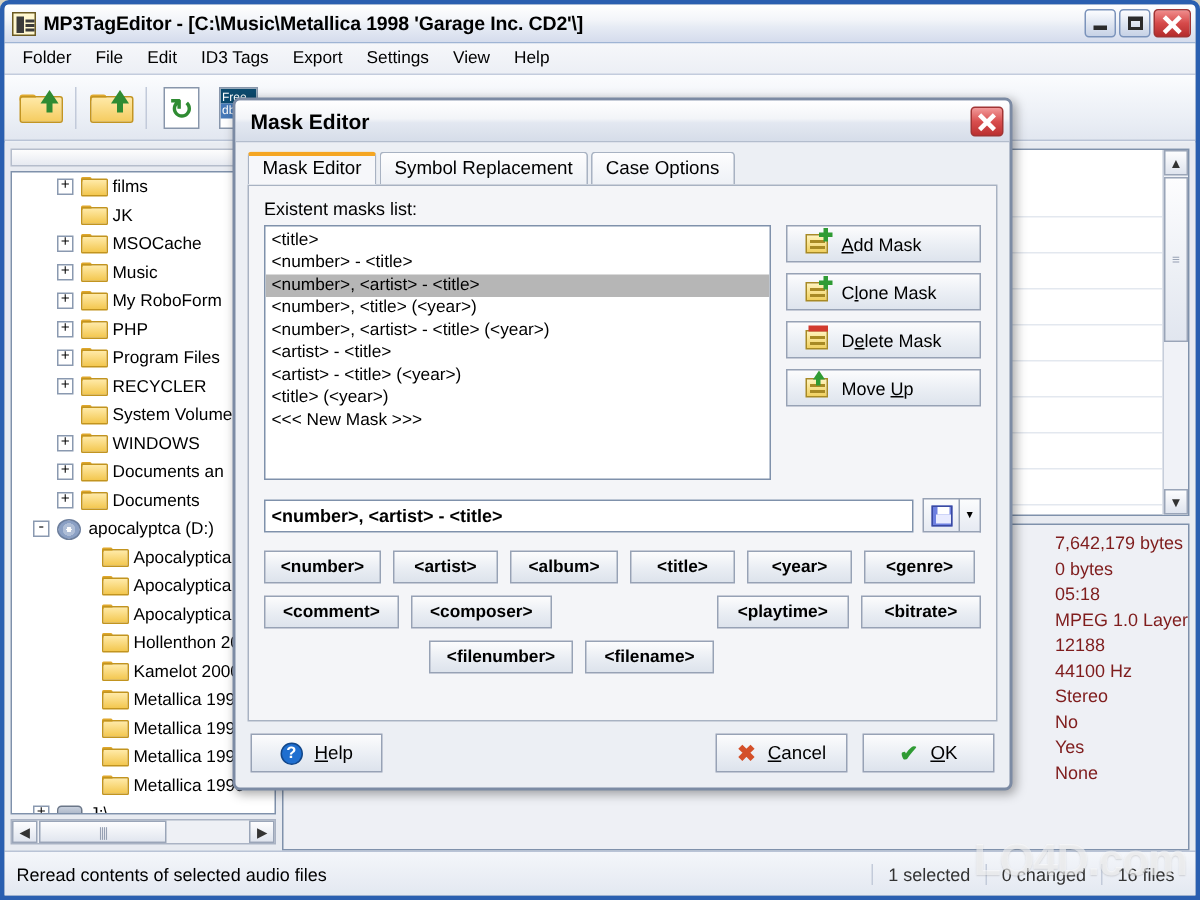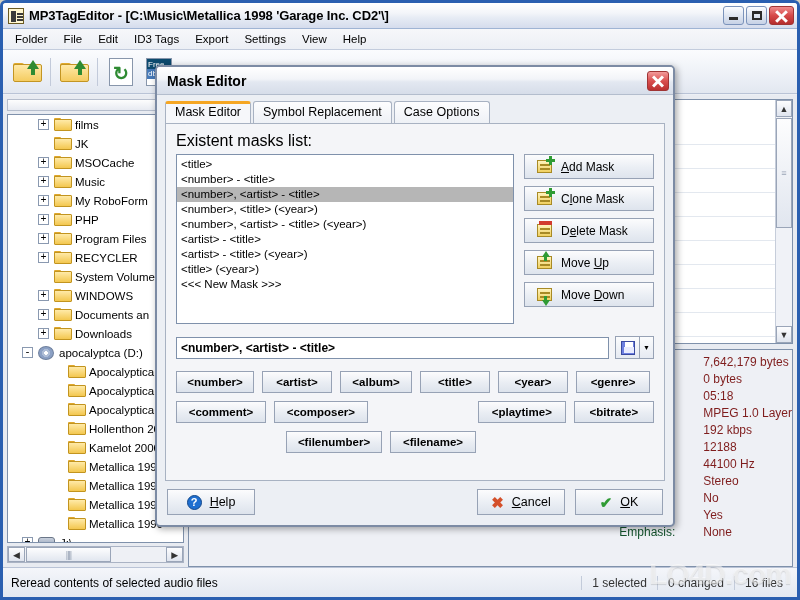--- a/index.html
+++ b/index.html
@@ -280,21 +280,21 @@
   }
   .tab.active {
     background:#f6f7fa; border-top:3px solid #f5a623;
     padding-top:1px; z-index:2;
   }
   .tab-body {
     margin:0 8px 8px 8px; flex:1;
     background:#f4f5f8; border:1px solid #a8b2c2; border-top:1px solid #a8b2c2;
     padding:8px 10px; display:flex; flex-direction:column; position:relative;
   }
-  .lbl { font-size:16px; margin-bottom:4px; }
+  .lbl { font-size:12px; margin-bottom:4px; }
   .mid-row { display:flex; gap:10px; }
   .masklist {
     width:338px; height:170px; background:#fff; border:1px solid #7f91ab;
     padding:2px 0 0 0; overflow:hidden; font-size:11.5px;
   }
   .mask-item { height:15px; line-height:15px; padding:0 4px; white-space:nowrap; }
   .mask-item.sel { background:#b6b6b6; }
   .btncol { display:flex; flex-direction:column; gap:7px; }
   .dbtn {
     width:130px;height:25px; display:flex; align-items:center; gap:9px; padding-left:12px;
@@ -485,21 +485,21 @@
             <span>WINDOWS</span>
           </div>
           <div class="tnode ind1">
             <span class="plusbox">+</span>
             <span class="ficon"></span>
             <span>Documents an</span>
           </div>
           <div class="tnode ind1">
             <span class="plusbox">+</span>
             <span class="ficon"></span>
-            <span>Downloads</span>
+            <span>Documents</span>
           </div>
           <div class="tnode ind2">
             <span class="plusbox">-</span>
             <span class="dicon"></span>
             <span>apocalyptca (D:)</span>
           </div>
           <div class="tnode ind3">
             <span class="plusbox blank"></span>
             <span class="ficon"></span>
             <span>Apocalyptica</span>
@@ -639,24 +639,20 @@
                 <div class="plabel">tion:</div>
                 <div class="pval">0 bytes</div>
               </div>
               <div class="prow">
                 <div class="plabel"></div>
                 <div class="pval">05:18</div>
               </div>
               <div class="prow">
                 <div class="plabel"></div>
                 <div class="pval">MPEG 1.0 Layer</div>
-              </div>
-              <div class="prow">
-                <div class="plabel"></div>
-                <div class="pval">192 kbps</div>
               </div>
               <div class="prow">
                 <div class="plabel"></div>
                 <div class="pval">12188</div>
               </div>
               <div class="prow">
                 <div class="plabel"></div>
                 <div class="pval">44100 Hz</div>
               </div>
               <div class="prow">
@@ -747,29 +743,20 @@
             </div>
             <div class="dbtn">
               <span class="ic-mask">
                 <span class="ln" style="top:3px"></span>
                 <span class="ln" style="top:7px"></span>
                 <span class="ic-arrow-up"></span>
                 <span class="ic-arrow-up2"></span>
               </span>
               <span>Move <u>U</u>p</span>
             </div>
-            <div class="dbtn">
-              <span class="ic-mask">
-                <span class="ln" style="top:3px"></span>
-                <span class="ln" style="top:7px"></span>
-                <span class="ic-arrow-dn"></span>
-                <span class="ic-arrow-dn2"></span>
-              </span>
-              <span>Move <u>D</u>own</span>
-            </div>
           </div>
       </div>
 
       <div class="edit-row">
         <div class="mask-input">&lt;number&gt;, &lt;artist&gt; - &lt;title&gt;</div>
         <div class="save-split">
           <div class="save-sq">
             <span class="floppy"></span>
           </div>
           <div class="drop-sq">▼</div>

